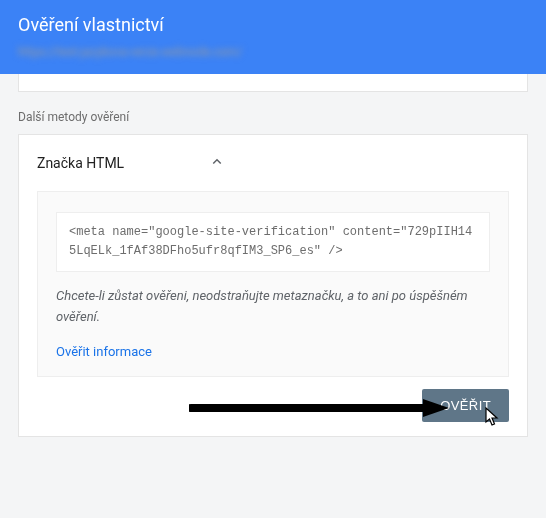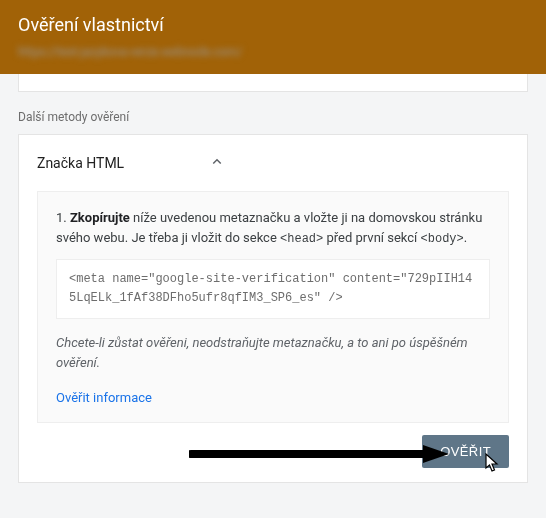--- a/index.html
+++ b/index.html
@@ -4,21 +4,21 @@
   <style>
     * { margin: 0; padding: 0; box-sizing: border-box; }
     body {
       font-family: Roboto, Arial, sans-serif;
       background: #f4f5f6;
       width: 546px;
       height: 518px;
       overflow: hidden;
     }
     .header {
-      background: #a16207;
+      background: #3b82f6;
       color: #fff;
       padding: 14px 18px 14px 18px;
     }
     .header-title {
       font-size: 18px;
       font-weight: 400;
       margin-bottom: 6px;
     }
     .header-sub {
       display: inline-block;
@@ -156,23 +156,20 @@
   <div class="acc-header">
     <div class="acc-title">Značka HTML</div>
     <div class="acc-chev">
       <svg width="18" height="18" viewBox="0 0 24 24">
           <path d="M7 14l5-5 5 5" fill="none" stroke="#5f6368" stroke-width="2"></path>
         </svg>
     </div>
   </div>
 
   <div class="panel">
-    <div class="step">
-      <span>1. </span><b>Zkopírujte</b><span> níže uvedenou metaznačku a vložte ji na domovskou stránku svého webu. Je třeba ji vložit do sekce </span><span class="code-inline">&lt;head&gt;</span><span> před první sekcí </span><span class="code-inline">&lt;body&gt;</span><span>.</span>
-    </div>
     <div class="code-block">&lt;meta name="google-site-verification" content="729pIIH145LqELk_1fAf38DFho5ufr8qfIM3_SP6_es" /&gt;</div>
     <div class="note">Chcete-li zůstat ověřeni, neodstraňujte metaznačku, a to ani po úspěšném ověření.</div>
     <a class="link">Ověřit informace</a>
   </div>
 
   <div class="card-footer">
     <svg class="arrow" width="260" height="22" viewBox="0 0 260 22">
       <line x1="2" y1="11" x2="238" y2="11" stroke="#000" stroke-width="8" stroke-linecap="round"></line>
       <polygon points="260,11 234,2 234,20" fill="#000"></polygon>
     </svg>

